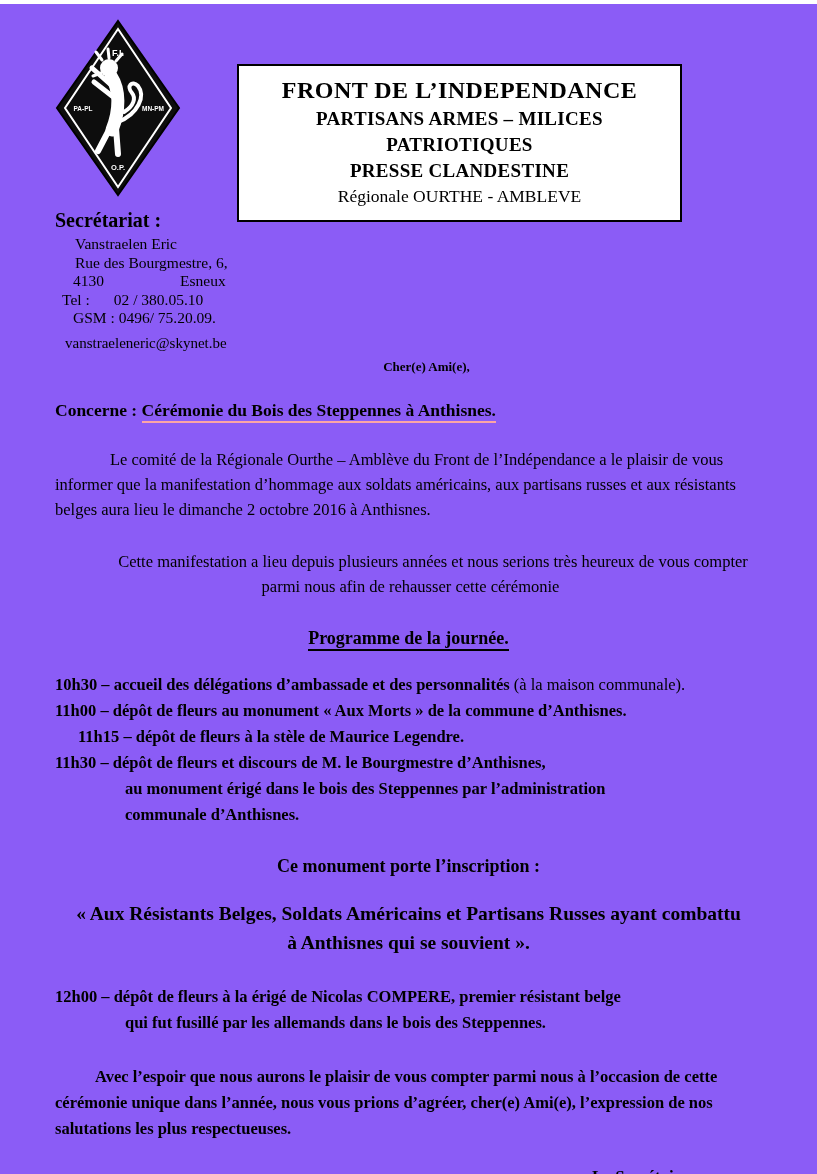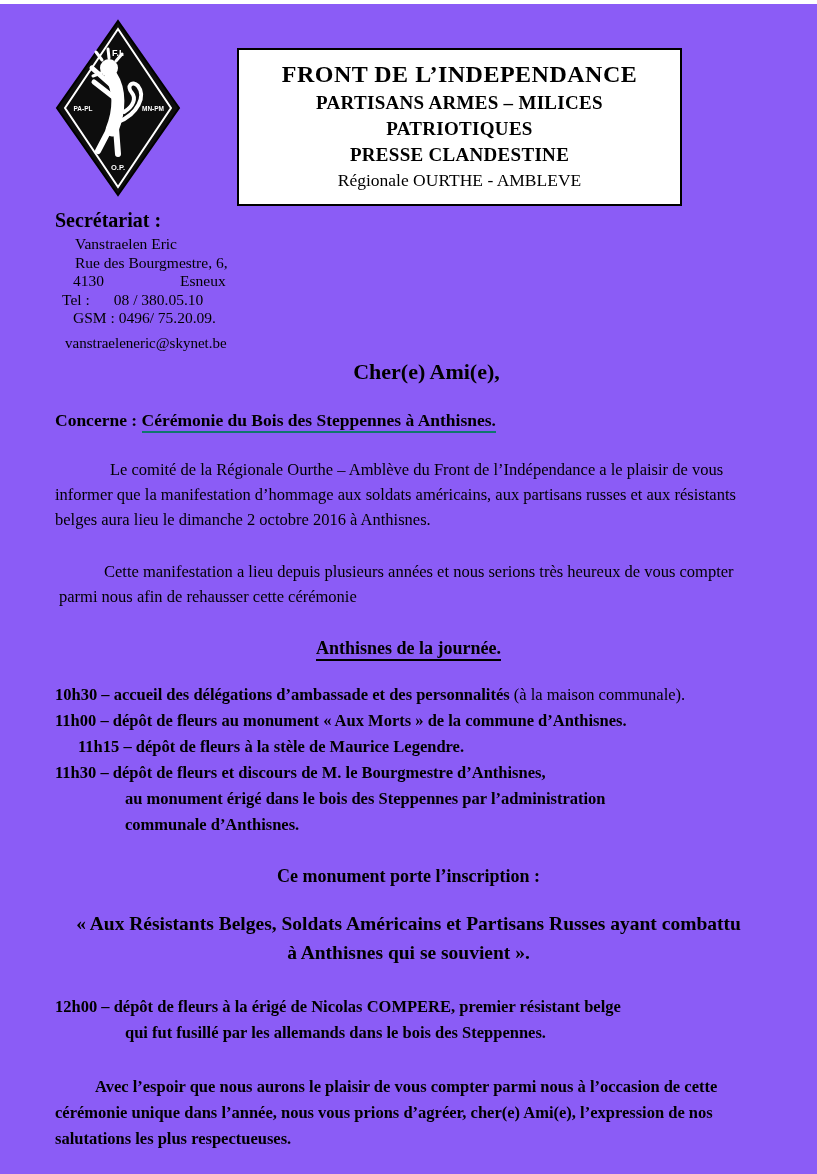--- a/index.html
+++ b/index.html
@@ -11,45 +11,45 @@
     margin: 4px auto;
     background: #8b5cf6;
     color: #000;
     font-family: "Liberation Serif", serif;
     overflow: hidden;
   }
   
   .header { position: relative; height: 196px; }
   .logo { position: absolute; left: 52px; top: 13px; }
   .org-box {
-    position: absolute; left: 237px; top: 44px; width: 445px;
+    position: absolute; left: 237px; top: 60px; width: 445px;
     border: 2px solid #000; text-align: center; padding: 9px 4px 11px;
     background: #fff;
   }
   .org-title   { font-size: 24px; font-weight: bold; letter-spacing: .5px; line-height: 31px; }
   .org-sub     { font-size: 19px; font-weight: bold; line-height: 26px; letter-spacing: .3px; }
   .org-regional{ font-size: 17.5px; line-height: 25px; }
   
   .secretariat { margin: 8px 0 0 55px; font-size: 15.5px; line-height: 18.5px; }
   .sec-title { font-size: 20px; font-weight: bold; line-height: 24px; margin-bottom: 3px; }
   .sec-row { white-space: pre; }
   .ind-a { padding-left: 20px; }
   .ind-b { padding-left: 18px; }
   .ind-c { padding-left: 7px; }
   .gap-city { display: inline-block; width: 76px; }
   .gap-tel  { display: inline-block; width: 24px; }
   .sec-email { margin-top: 6px; font-size: 15px; padding-left: 10px; }
   
   .salutation { margin-top: 7px; text-align: center; padding-left: 36px;
-                font-weight: bold; font-size: 22px; }
+                font-weight: bold; font-size: 13px; }
   .concerne { margin: 25px 0 0 55px; font-weight: bold; font-size: 17.5px; }
-  .u { border-bottom: 2px solid #0f766e; padding-bottom: 1px; }
+  .u { border-bottom: 2px solid #fca5a5; padding-bottom: 1px; }
   .para { margin: 26px 55px 0 55px; font-size: 16.5px; line-height: 25px; }
   .para-1 { text-indent: 55px; }
-  .para-2 { text-indent: 45px; padding-left: 4px; margin-top: 27px; }
+  .para-2 { text-indent: 45px; padding-left: 4px; margin-top: 27px; text-align: center; }
   .prog-title { margin-top: 29px; text-align: center; font-weight: bold; font-size: 18px; }
   .prog-title span { border-bottom: 2px solid #000; padding-bottom: 1px; }
   .programme { margin: 23px 38px 0 55px; font-size: 16.5px; line-height: 26px; font-weight: bold; }
   .light { font-weight: normal; }
   .pind1 { padding-left: 23px; }
   .pind2 { padding-left: 70px; }
   .inscription-intro { margin-top: 28px; text-align: center; font-weight: bold; font-size: 18px; }
   .inscription { margin: 22px auto 0; width: 670px; text-align: center;
                  font-weight: bold; font-size: 19.5px; line-height: 29px; }
   .programme-2 { margin-top: 27px; }
@@ -91,34 +91,34 @@
       <div class="org-sub">PRESSE CLANDESTINE</div>
       <div class="org-regional">Régionale OURTHE - AMBLEVE</div>
     </div>
   </div>
 
   <div class="secretariat">
     <div class="sec-title">Secrétariat :</div>
     <div class="sec-row ind-a">Vanstraelen Eric</div>
     <div class="sec-row ind-a">Rue des Bourgmestre, 6,</div>
     <div class="sec-row ind-b"><span>4130</span><span class="gap-city"></span><span>Esneux</span></div>
-    <div class="sec-row ind-c"><span>Tel :</span><span class="gap-tel"></span><span>08 / 380.05.10</span></div>
+    <div class="sec-row ind-c"><span>Tel :</span><span class="gap-tel"></span><span>02 / 380.05.10</span></div>
     <div class="sec-row ind-b">GSM : 0496/ 75.20.09.</div>
     <div class="sec-email">vanstraeleneric@skynet.be</div>
   </div>
 
   <div class="salutation">Cher(e) Ami(e),</div>
 
   <div class="concerne"><span>Concerne : </span><span class="u">Cérémonie du Bois des Steppennes à Anthisnes.</span></div>
 
   <div class="para para-1">Le comité de la Régionale Ourthe – Amblève du Front de l’Indépendance a le plaisir de vous informer que la manifestation d’hommage aux soldats américains, aux partisans russes et aux résistants belges aura lieu le dimanche 2 octobre 2016 à Anthisnes.</div>
 
   <div class="para para-2">Cette manifestation a lieu depuis plusieurs années et nous serions très heureux de vous compter parmi nous afin de rehausser cette cérémonie</div>
 
-  <div class="prog-title"><span>Anthisnes de la journée.</span></div>
+  <div class="prog-title"><span>Programme de la journée.</span></div>
 
   <div class="programme">
     <div><span>10h30 – accueil des délégations d’ambassade et des personnalités </span><span class="light">(à la maison communale).</span></div>
     <div>11h00 – dépôt de fleurs au monument « Aux Morts » de la commune d’Anthisnes.</div>
     <div class="pind1">11h15 – dépôt de fleurs à la stèle de Maurice Legendre.</div>
     <div>11h30 – dépôt de fleurs et discours de M. le Bourgmestre d’Anthisnes,</div>
     <div class="pind2">au monument érigé dans le bois des Steppennes par l’administration</div>
     <div class="pind2">communale d’Anthisnes.</div>
   </div>
 

